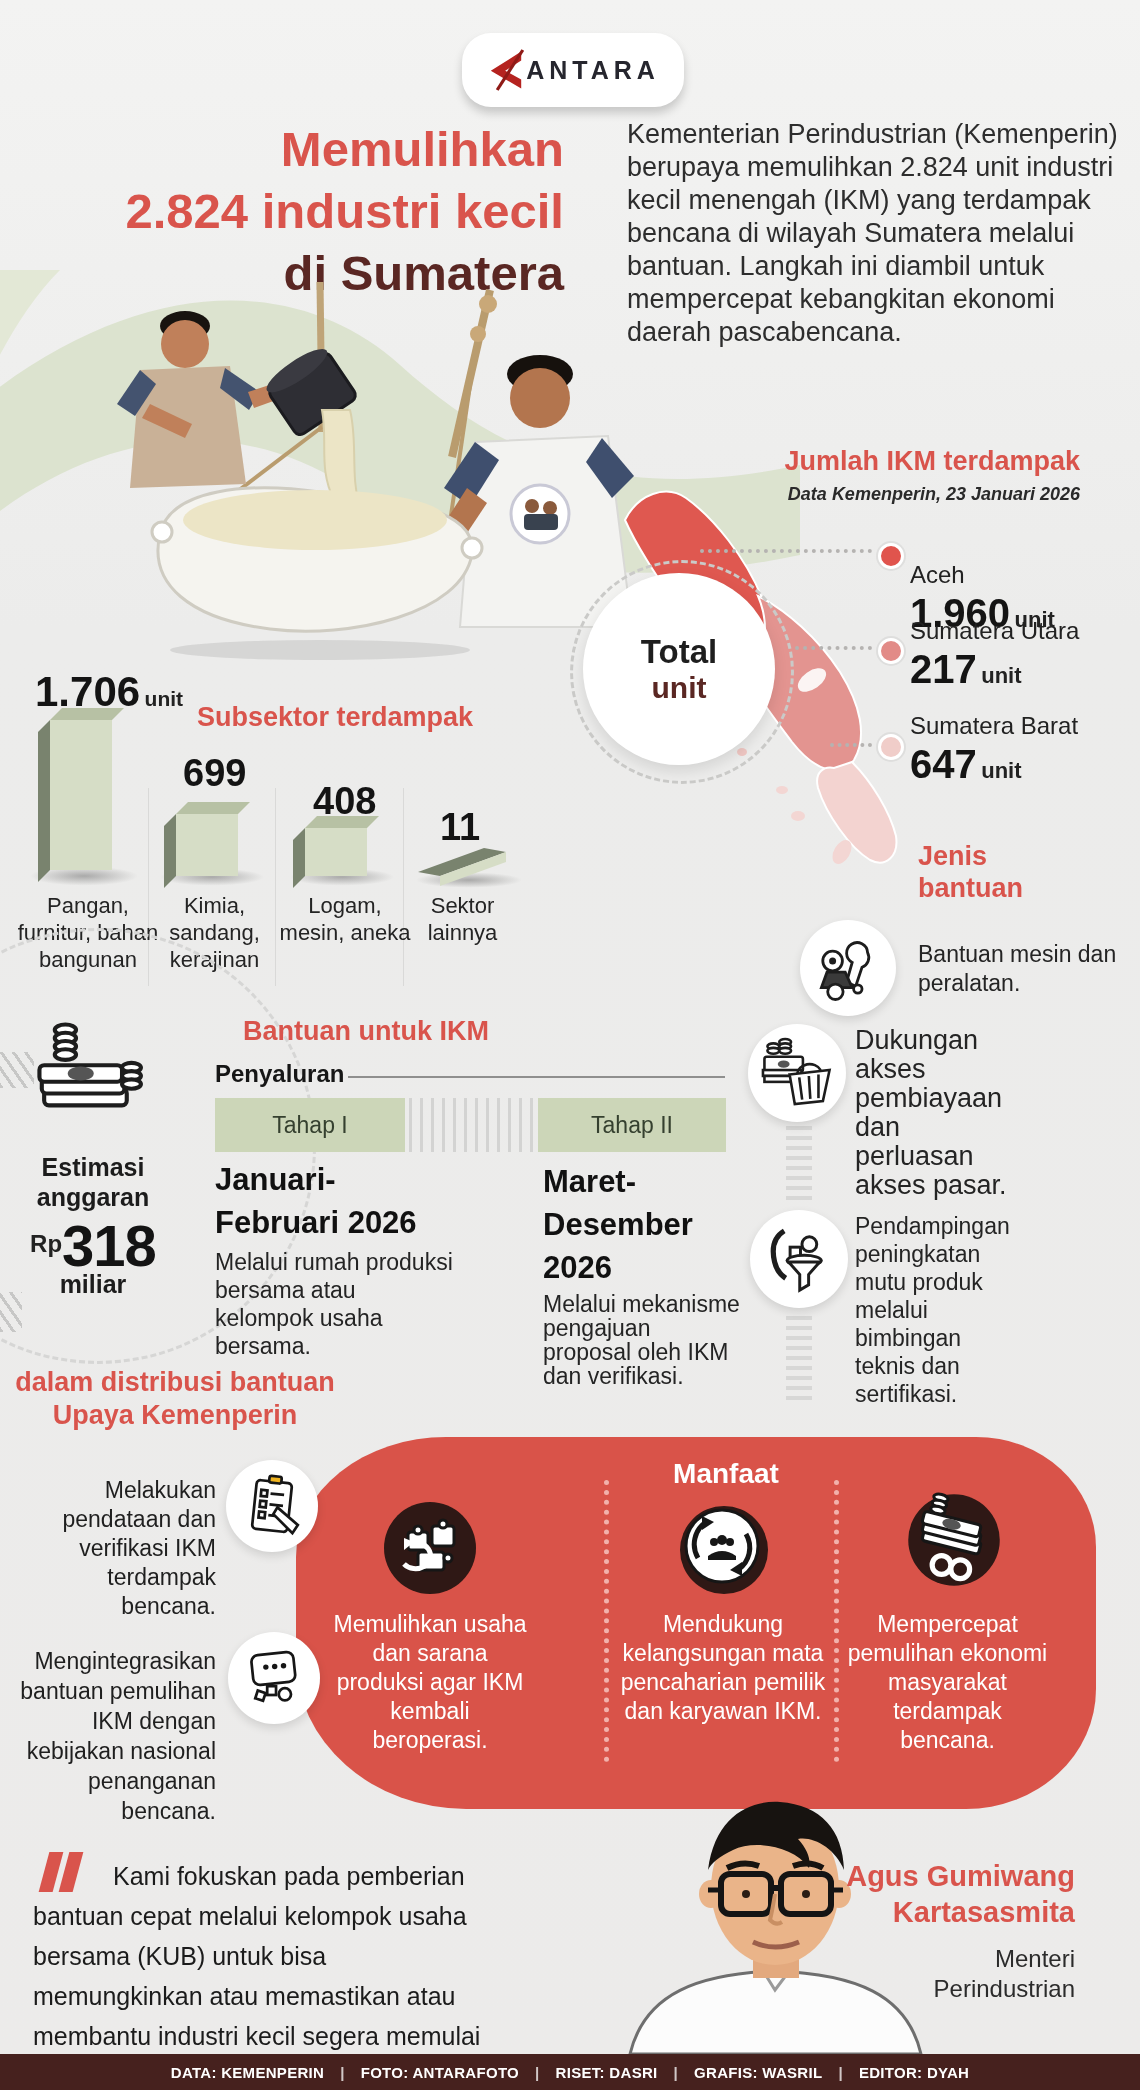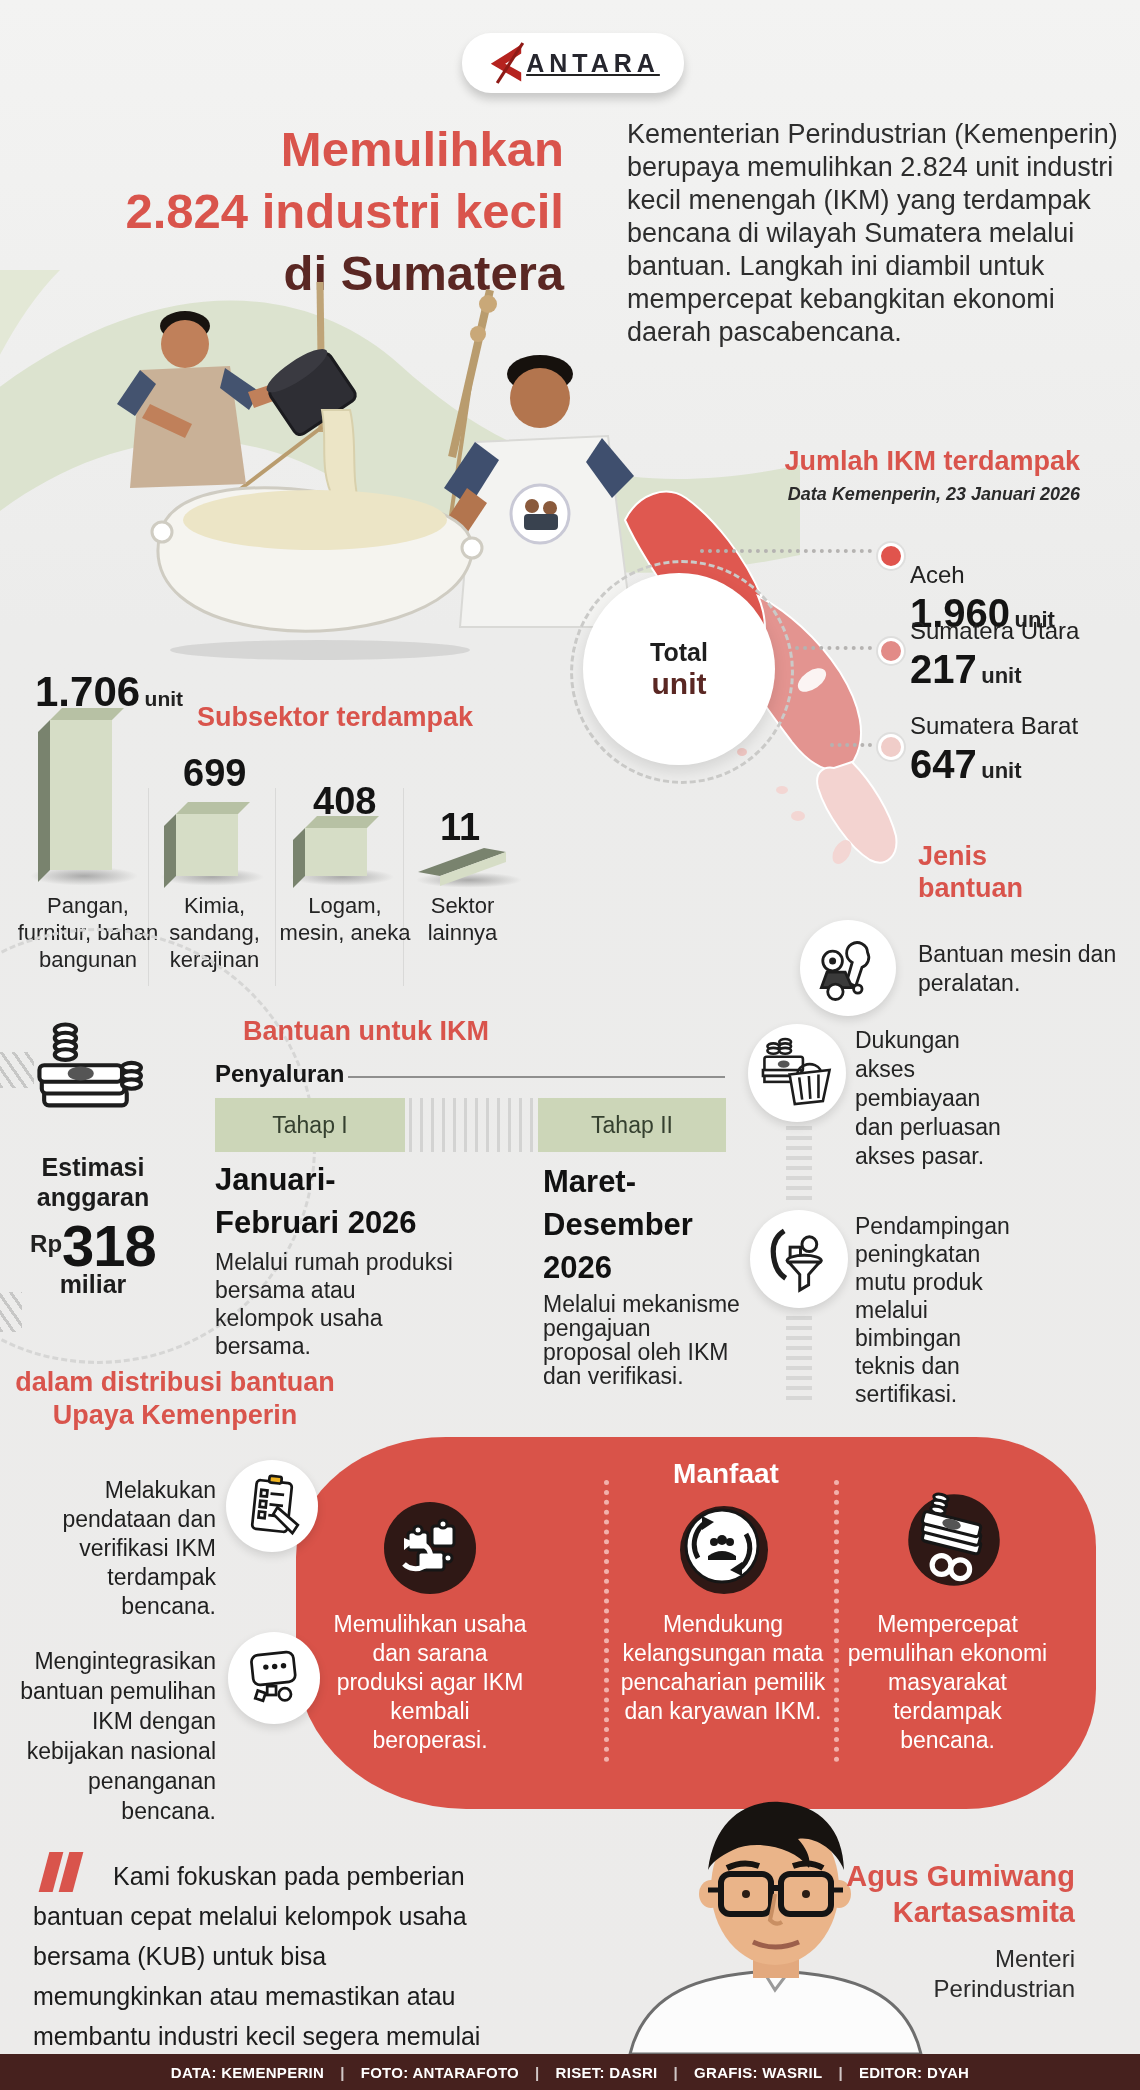--- a/index.html
+++ b/index.html
@@ -38,22 +38,22 @@
 <div id="poster">
 
   <svg class="abs" style="left:0;top:250px;" width="800" height="430" viewBox="0 0 800 430">
     <path d="M-30,160 C140,20 300,25 400,115 C500,205 610,255 800,215 L800,305 C610,345 470,315 345,235 C225,158 85,185 -30,285 Z" fill="#dce3cf"></path>
     <path d="M-30,20 L60,20 C20,60 -10,120 -30,170 Z" fill="#e3e8d6"></path>
   </svg>
 
   <div class="abs hatch" style="left:0;top:1052px;width:34px;height:36px;"></div>
   <div class="abs hatch" style="left:0;top:1292px;width:22px;height:40px;"></div>
 
-  <div class="abs" style="left:462px;top:33px;width:222px;height:60px;background:#fff;border-radius:29px;
-              box-shadow:0 6px 10px rgba(0,0,0,.18);display:flex;align-items:center;justify-content:center;text-decoration:underline;">
+  <div class="abs" style="left:462px;top:33px;width:222px;height:74px;background:#fff;border-radius:29px;
+              box-shadow:0 6px 10px rgba(0,0,0,.18);display:flex;align-items:center;justify-content:center;">
     <svg width="40" height="44" viewBox="0 0 50 54">
       <path d="M44,4 L6,28 L44,50 L44,39 L24,28 L44,15 Z" fill="#b5231f"></path>
       <path d="M46,2 L14,52" stroke="#8f1a16" stroke-width="4" fill="none"></path>
     </svg>
     <span style="font-size:25px;font-weight:bold;letter-spacing:5px;color:#26262e;">ANTARA</span>
   </div>
 
   <div class="abs right" style="left:28px;top:118px;width:536px;line-height:62px;font-weight:bold;font-size:49px;">
     <div class="red">Memulihkan</div>
     <div class="red">2.824 industri kecil</div>
@@ -144,21 +144,21 @@
     <div style="font-size:24px;color:#222;">Sumatera Barat</div>
     <div style="margin-top:2px;">
       <span class="bar-num" style="font-size:40px;">647</span>
       <span class="b" style="font-size:22px;">unit</span>
     </div>
   </div>
 
   <div class="abs" style="left:570px;top:560px;width:218px;height:218px;border:3px dashed #cacac8;border-radius:50%;"></div>
   <div class="abs center" style="left:583px;top:573px;width:192px;height:192px;background:#fff;border-radius:50%;
               box-shadow:0 6px 14px rgba(0,0,0,.10);display:flex;flex-direction:column;justify-content:center;">
-    <div class="b" style="font-size:25px;color:#1e1e1e;">Total</div>
+    <div class="b" style="font-size:33px;color:#1e1e1e;">Total</div>
     <div class="b" style="font-size:30px;color:#5a2723;">unit</div>
   </div>
 
   <div class="abs" style="left:35px;top:668px;">
     <span class="bar-num" style="font-size:42px;">1.706</span>
     <span class="b" style="font-size:21px;">unit</span>
   </div>
   <div class="abs heading" style="left:197px;top:702px;font-size:27px;">Subsektor terdampak</div>
 
   <div class="abs vline" style="left:148px;top:788px;height:198px;"></div>
@@ -231,21 +231,21 @@
       <ellipse cx="32" cy="38" rx="8" ry="5" fill="#555" stroke="none"></ellipse>
       <rect x="4" y="46" width="52" height="8"></rect>
         <rect x="6" y="54" width="52" height="8"></rect>
       <path d="M50,52 a17,15 0 0,1 32,-6" fill="none"></path>
       <path d="M40,52 L94,46 L85,88 L47,92 Z"></path>
       <line x1="53" y1="56" x2="57" y2="86"></line>
         <line x1="66" y1="54" x2="68" y2="85"></line>
         <line x1="79" y1="52" x2="79" y2="84"></line>
     </svg>
   </div>
-  <div class="abs" style="left:855px;top:1026px;width:170px;font-size:23px;line-height:29px;color:#242424;">Dukungan akses pembiayaan dan perluasan akses pasar.</div>
+  <div class="abs" style="left:855px;top:1026px;width:170px;font-size:27px;line-height:29px;color:#242424;">Dukungan akses pembiayaan dan perluasan akses pasar.</div>
 
   <div class="abs icon-circle" style="left:750px;top:1210px;width:98px;height:98px;">
     <svg width="74" height="74" viewBox="0 0 100 100" stroke="#1d1d1d" fill="#fff" stroke-width="4">
       <path d="M30,12 q-20,12 -13,42 q3,14 15,22" fill="none" stroke-width="7"></path>
       <circle cx="64" cy="30" r="10"></circle>
       <rect x="38" y="34" width="14" height="14"></rect>
       <ellipse cx="57" cy="52" rx="23" ry="7"></ellipse>
       <path d="M36,54 h42 l-15,17 v14 l-12,7 v-21 z"></path>
     </svg>
   </div>

